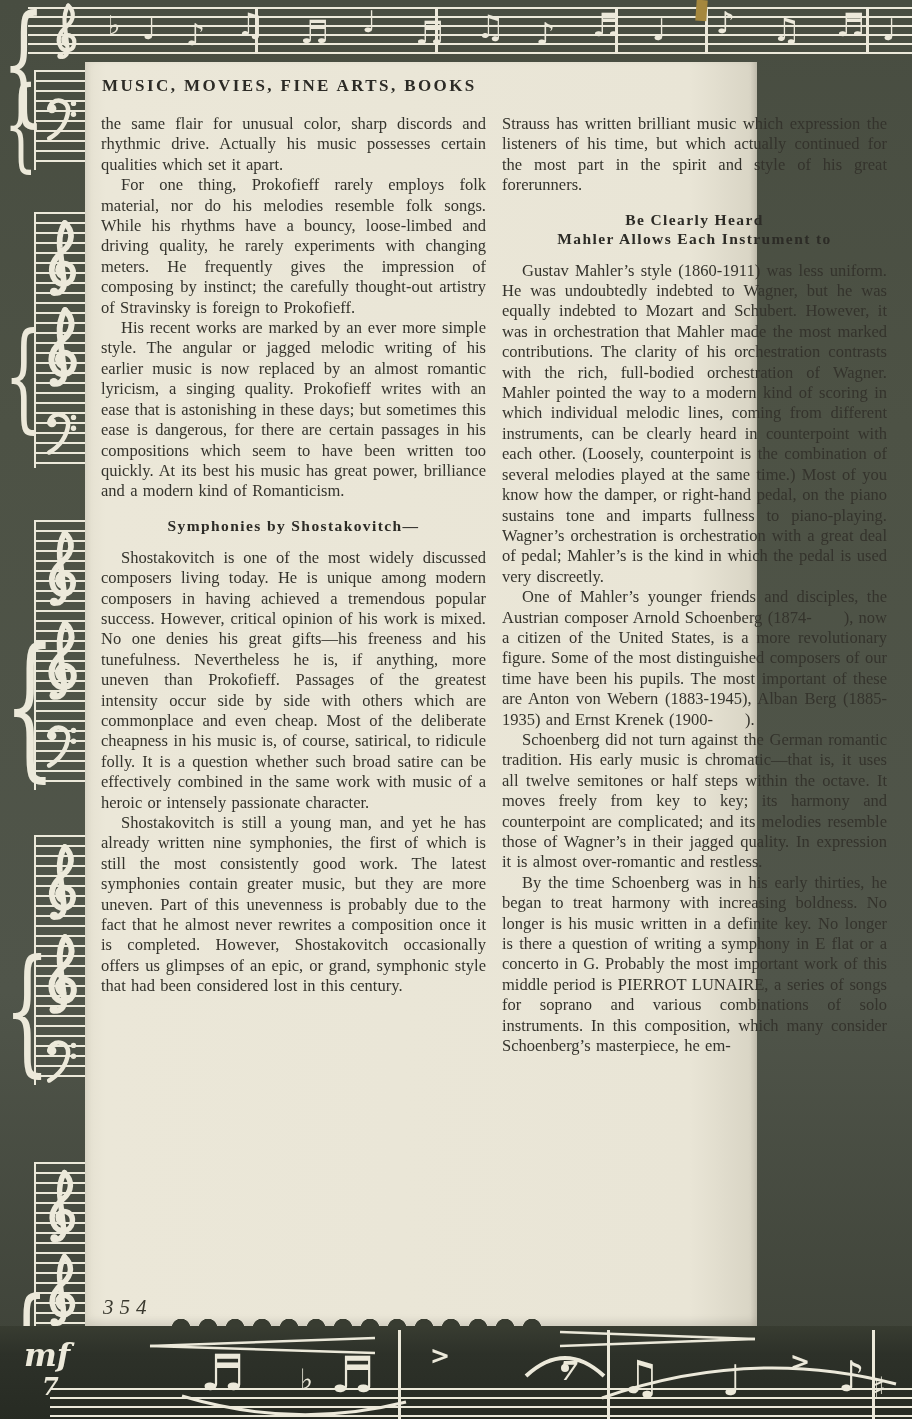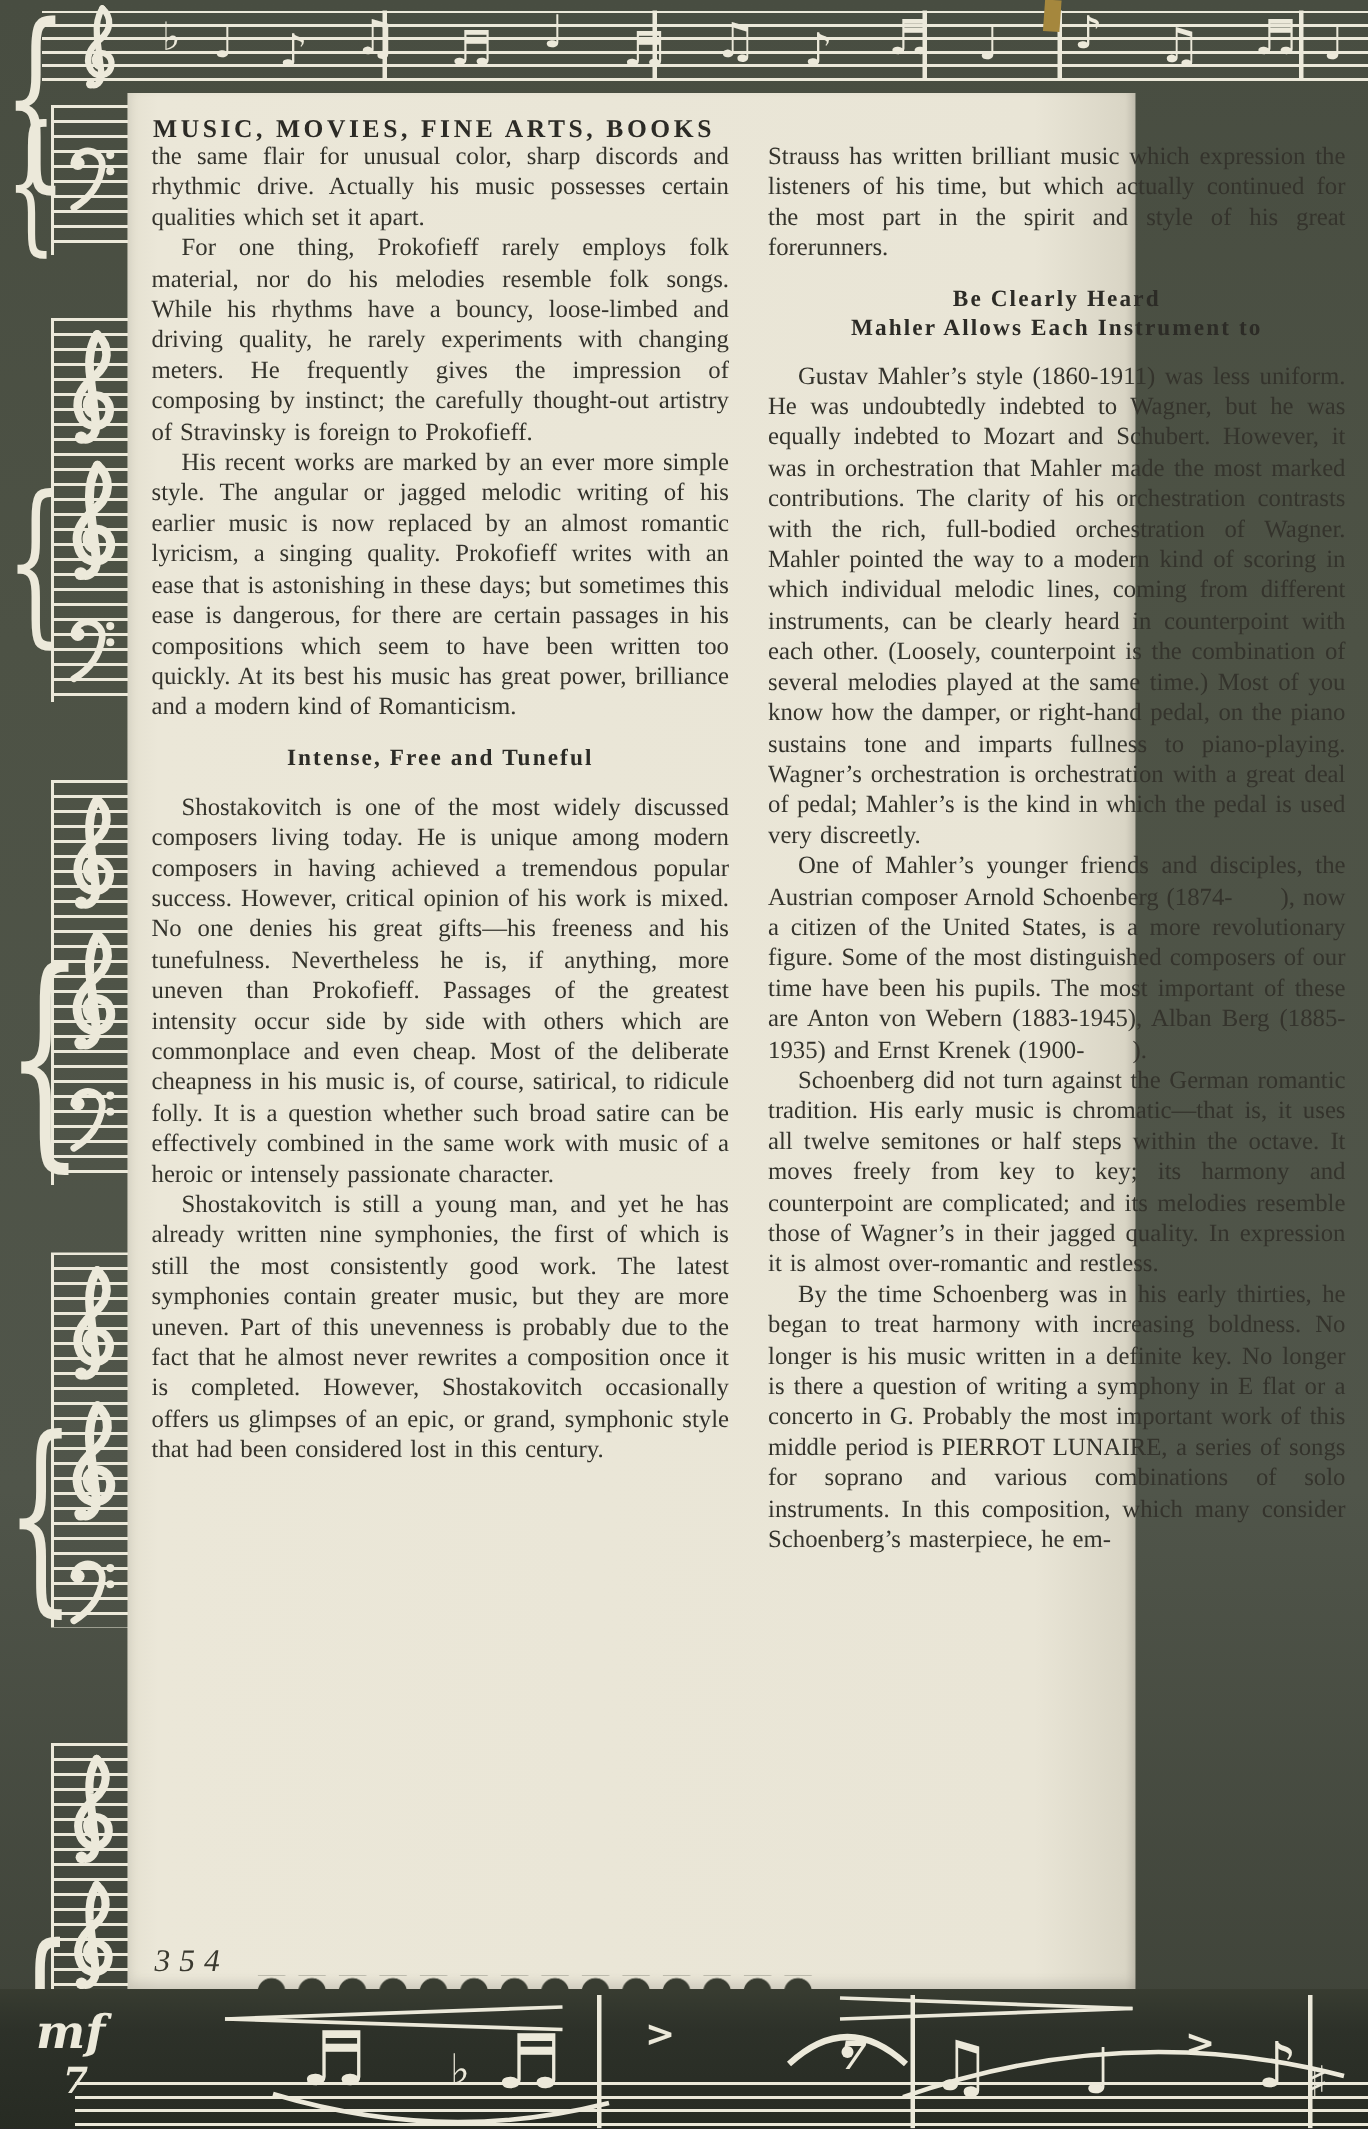--- a/index.html
+++ b/index.html
@@ -18,21 +18,21 @@
   
   .paper{
     position:absolute;left:85px;top:62px;width:672px;height:1264px;
     background:linear-gradient(90deg,#e4e0d0 0,#ebe7d8 3%,var(--paper) 90%,#d9d5c5 99%,#c9c5b5 100%);
     box-shadow:inset 0 -4px 8px rgba(0,0,0,.12);
   }
   .masthead{
     position:absolute;left:17px;top:14px;
     font-weight:bold;font-size:17px;letter-spacing:2.4px;color:#2c2b26;white-space:nowrap;
   }
-  .columns{position:absolute;left:16px;top:32px;width:796px;display:flex;gap:26px;}
+  .columns{position:absolute;left:16px;top:52px;width:796px;display:flex;gap:16px;}
   .col{width:385px;color:var(--ink);}
   .col p{
     margin:0;font-size:16.5px;line-height:20.4px;text-align:justify;text-indent:20px;
     word-spacing:1.2px;
   }
   .col p.cont{text-indent:0;}
   .col h3{
     margin:14px 0 13px;text-align:center;font-size:15.5px;line-height:19px;
     font-weight:bold;letter-spacing:1.4px;color:#2c2b26;
   }
@@ -227,21 +227,21 @@
 
   <div class="paper">
     <div class="masthead">MUSIC, MOVIES, FINE ARTS, BOOKS</div>
 
     <div class="columns">
       <div class="col">
         <p class="cont">the same flair for unusual color, sharp discords and rhythmic drive. Actually his music possesses certain qualities which set it apart.</p>
         <p>For one thing, Prokofieff rarely employs folk material, nor do his melodies resemble folk songs. While his rhythms have a bouncy, loose-limbed and driving quality, he rarely experiments with changing meters. He frequently gives the impression of composing by instinct; the carefully thought-out artistry of Stravinsky is foreign to Prokofieff.</p>
         <p>His recent works are marked by an ever more simple style. The angular or jagged melodic writing of his earlier music is now replaced by an almost romantic lyricism, a singing quality. Prokofieff writes with an ease that is astonishing in these days; but sometimes this ease is dangerous, for there are certain passages in his compositions which seem to have been written too quickly. At its best his music has great power, brilliance and a modern kind of Romanticism.</p>
         <h3>
-          <span>Intense, Free and Tuneful</span>
+          <span>Symphonies by Shostakovitch—</span>
         </h3>
         <p>Shostakovitch is one of the most widely discussed composers living today. He is unique among modern composers in having achieved a tremendous popular success. However, critical opinion of his work is mixed. No one denies his great gifts—his freeness and his tunefulness. Nevertheless he is, if anything, more uneven than Prokofieff. Passages of the greatest intensity occur side by side with others which are commonplace and even cheap. Most of the deliberate cheapness in his music is, of course, satirical, to ridicule folly. It is a question whether such broad satire can be effectively combined in the same work with music of a heroic or intensely passionate character.</p>
         <p>Shostakovitch is still a young man, and yet he has already written nine symphonies, the first of which is still the most consistently good work. The latest symphonies contain greater music, but they are more uneven. Part of this unevenness is probably due to the fact that he almost never rewrites a composition once it is completed. However, Shostakovitch occasionally offers us glimpses of an epic, or grand, symphonic style that had been considered lost in this century.</p>
       </div>
       <div class="col">
         <p class="cont">Strauss has written brilliant music which expression the listeners of his time, but which actually continued for the most part in the spirit and style of his great forerunners.</p>
         <h3>
           <span>Be Clearly Heard</span>
           <span>Mahler Allows Each Instrument to</span>
         </h3>

